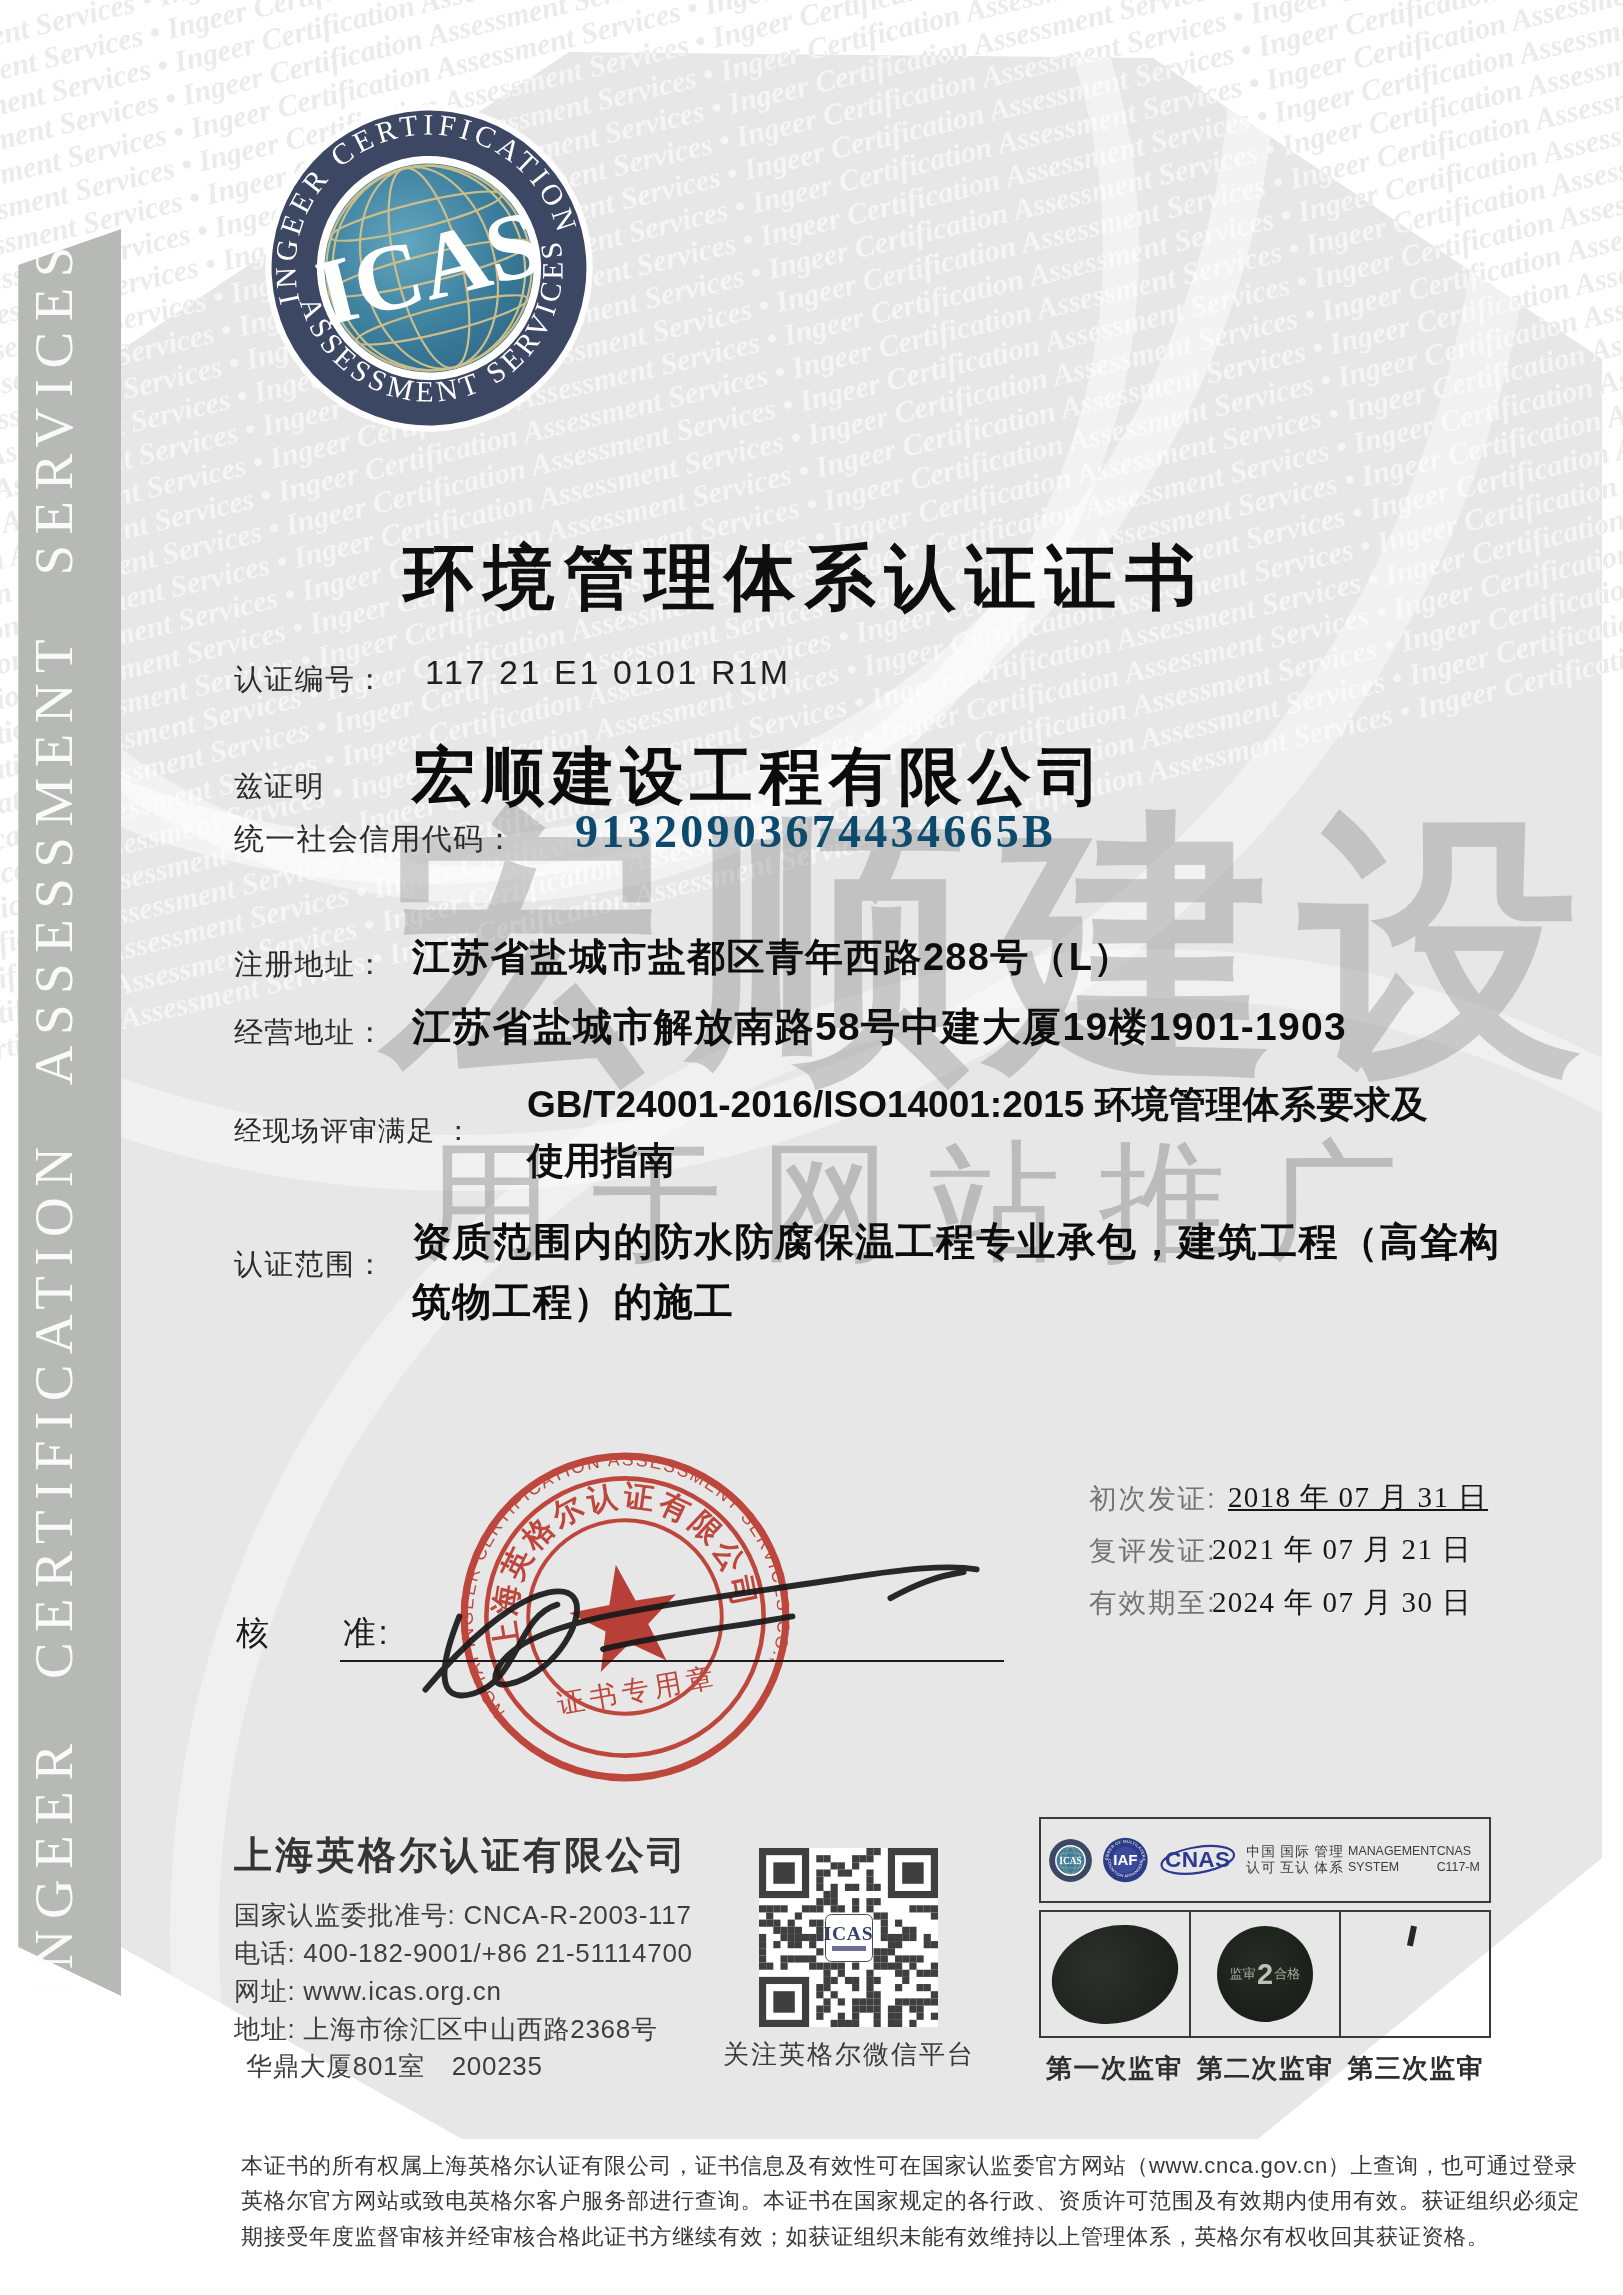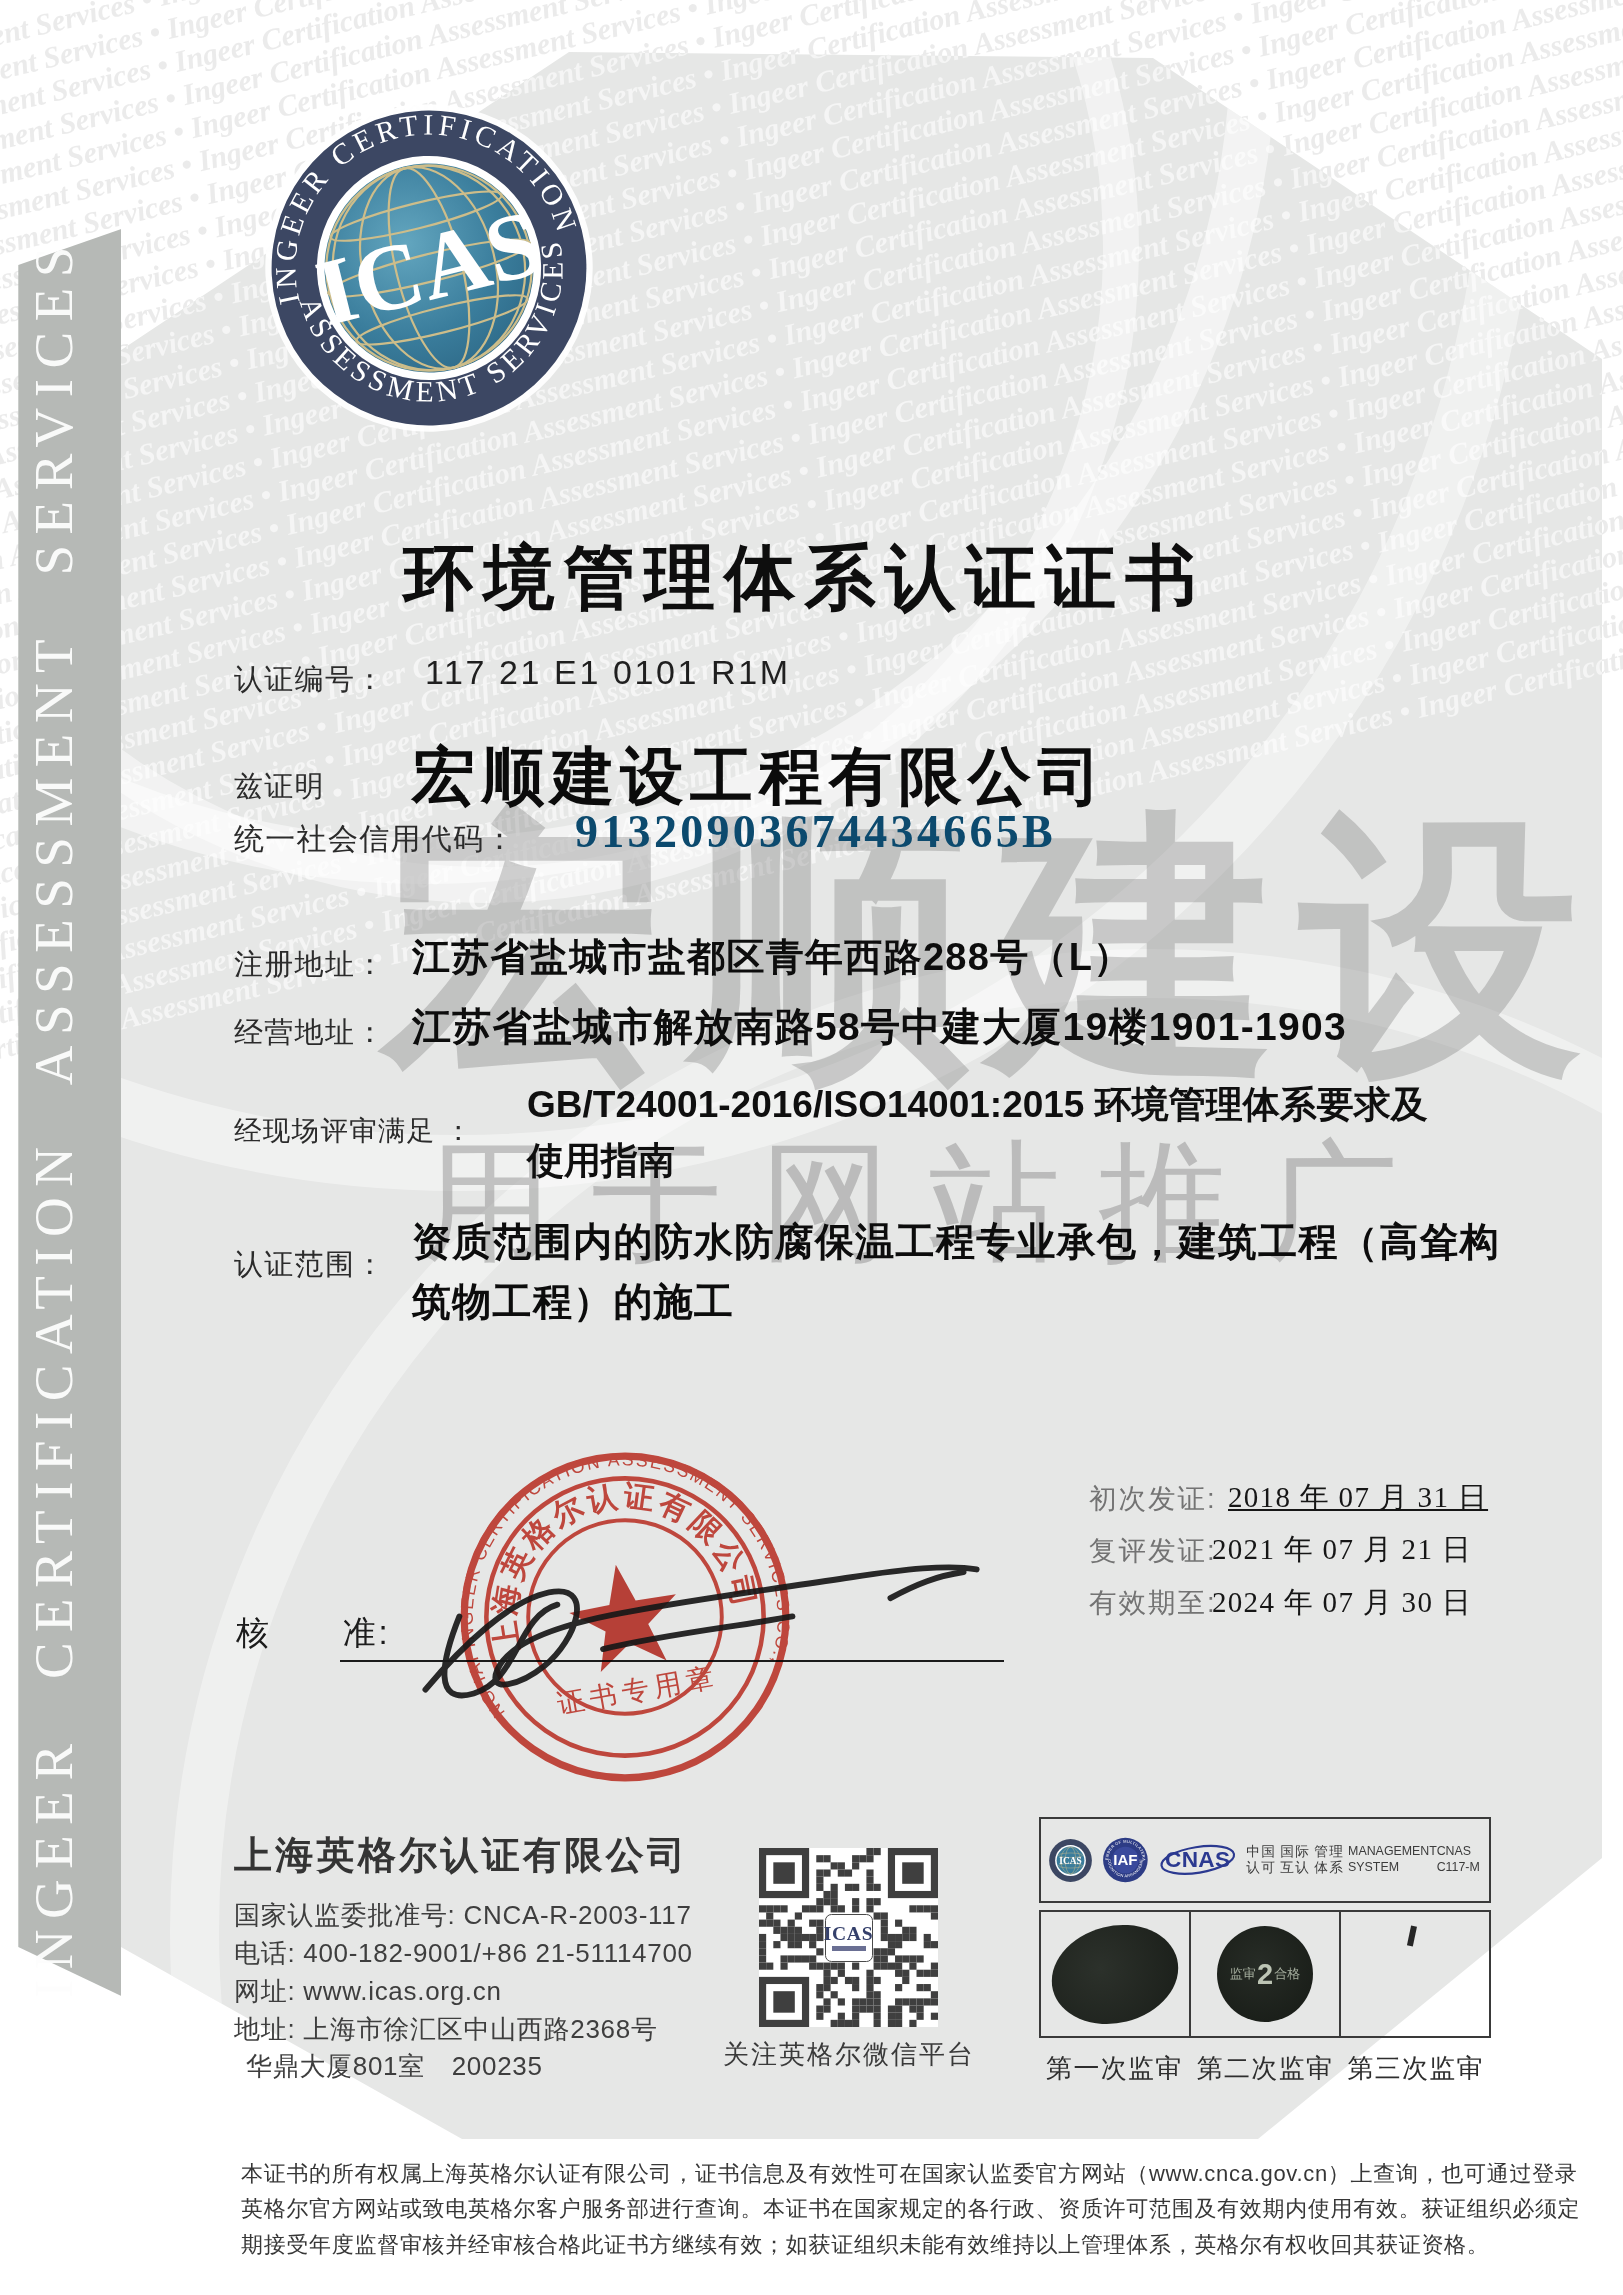--- a/index.html
+++ b/index.html
@@ -102,23 +102,23 @@
               background:radial-gradient(circle at 40% 40%, #2c312b, #191d18);
               transform:rotate(-14deg);}
   .stamp-circle{width:96px;height:96px;border-radius:50%;
               background:radial-gradient(circle at 45% 40%, #272c26, #161a15);
               display:flex;align-items:center;justify-content:center;gap:1.3px;}
   .stamp-circle .t{color:rgba(186,195,178,0.85);font-size:13px;}
   .stamp-circle .n{color:rgba(205,213,196,0.9);font-size:29px;font-weight:bold;line-height:1;}
   .stamp-tick{width:5.9px;height:19.6px;background:#262626;transform:rotate(12deg);
               position:absolute;left:46%;top:14.4px;}
   .surv-labels{position:absolute;left:1039px;top:2051px;width:452px;display:flex;}
-  .surv-labels span{flex:1;text-align:center;font-size:26px;color:#2e2e2e;letter-spacing:1.3px;}
-
-  .disclaimer{left:241px;font-size:22px;color:#373737;letter-spacing:0.7px;margin-top:8px;}
+  .surv-labels span{flex:1;text-align:center;font-size:26px;color:#2e2e2e;letter-spacing:1.3px;font-weight:bold;}
+
+  .disclaimer{left:241px;font-size:22px;color:#373737;letter-spacing:0.7px;}
 
   .red-stamp{position:absolute;left:455px;top:1447px;width:340px;height:340px;
              opacity:0.9;mix-blend-mode:multiply;}
   .sig-svg{position:absolute;left:367px;top:1525px;width:655px;height:209px;}
 
   .content{position:absolute;inset:0;}
 </style>
 </head>
 <body>
 

